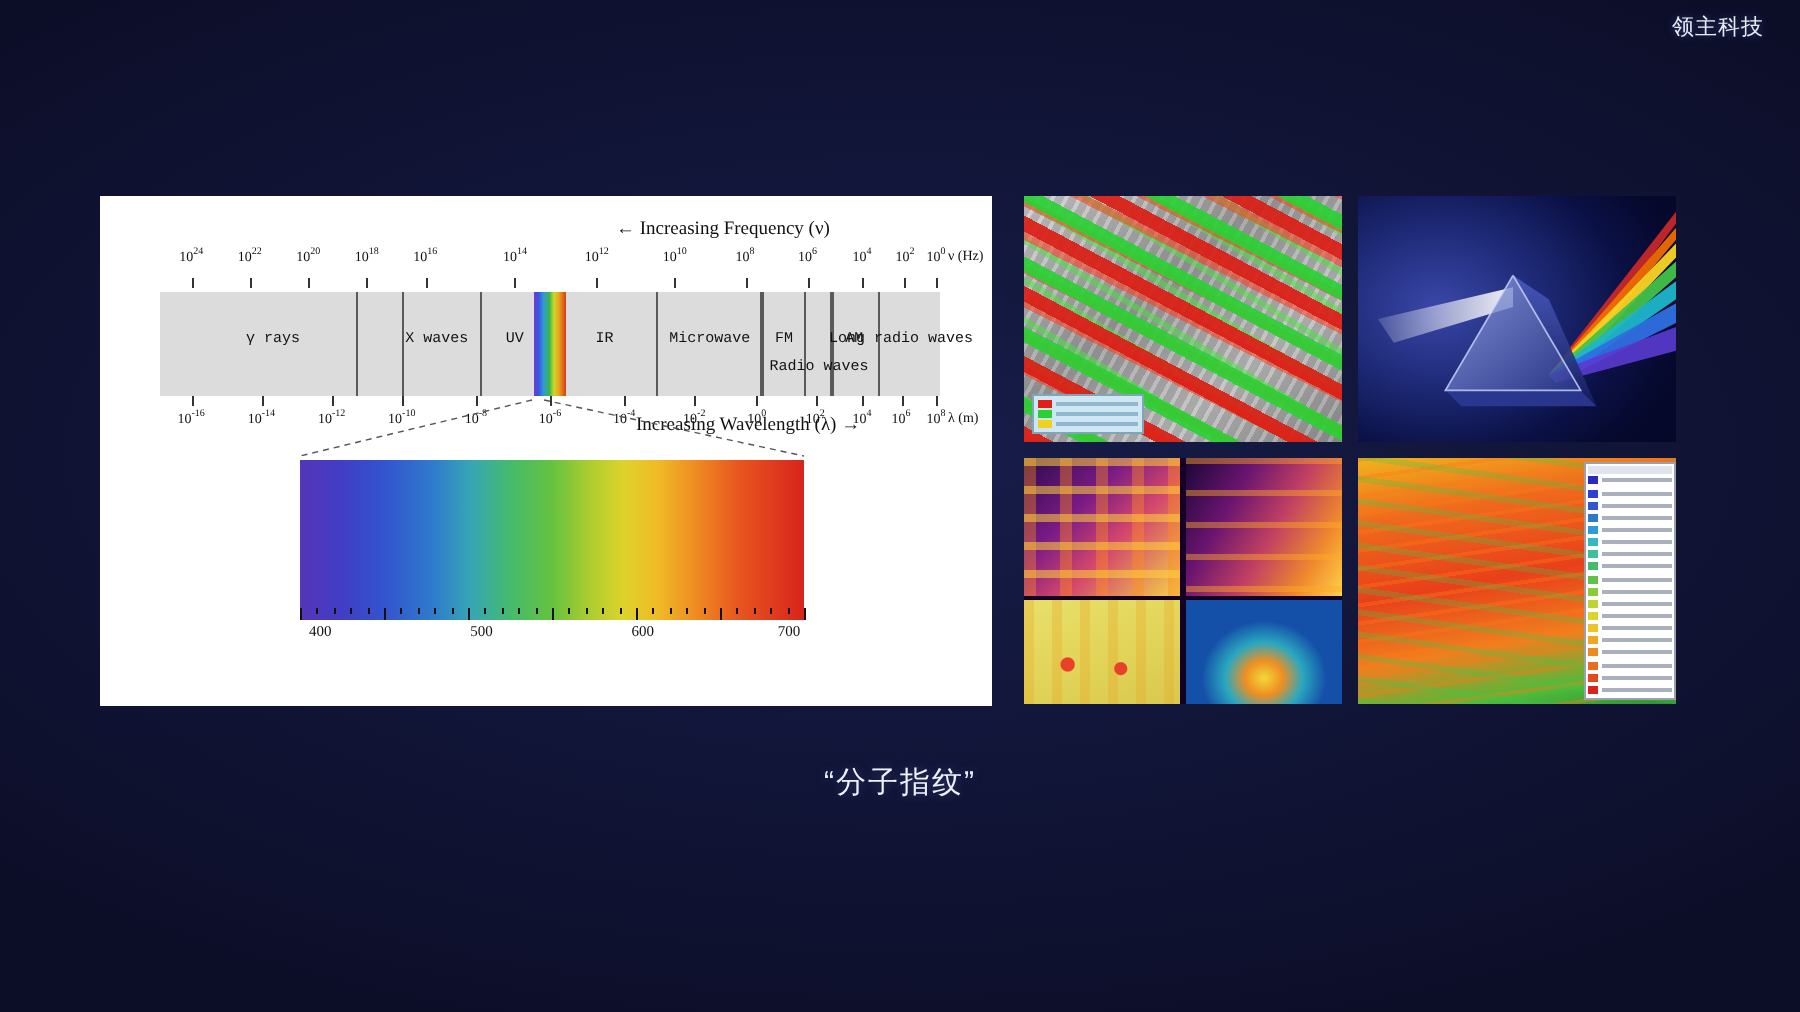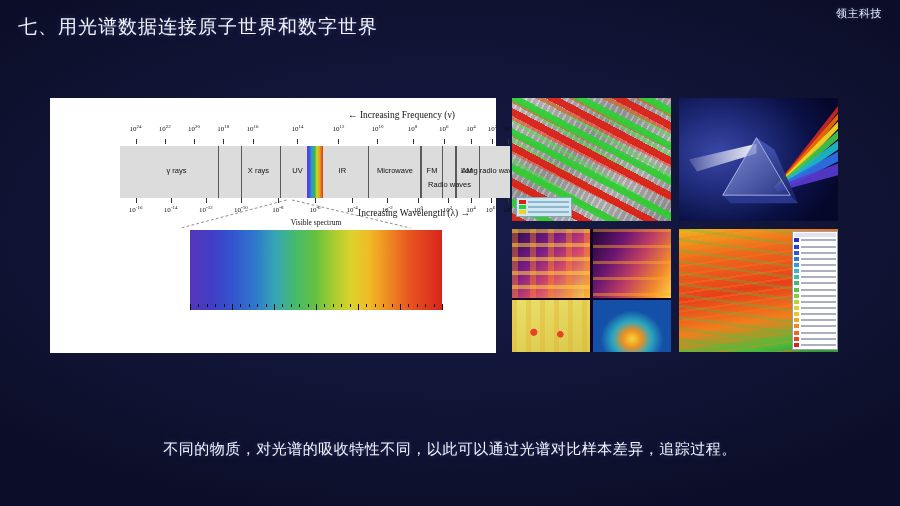--- a/index.html
+++ b/index.html
@@ -29,21 +29,21 @@
     letter-spacing:1px;
     text-shadow:0 0 6px rgba(120,150,255,.3);
     white-space:nowrap;
   }
   
   #spectrum-panel {
     position:absolute; left:50px; top:98px;
     width:446px; height:255px;
     background:#ffffff;
   }
-  .sp-inner { position:absolute; inset:0;margin-left:40px; }
+  .sp-inner { position:absolute; inset:0; }
   #inc-freq {
     position:absolute; left:258px; top:12px;
     font-family:"Liberation Serif","DejaVu Serif",serif;
     font-size:9.5px; color:#111; white-space:nowrap;
   }
   
   .ax-row { position:absolute; left:0; width:100%; height:13px; }
   .ax-lbl {
     position:absolute; transform:translateX(-50%);
     font-family:"Liberation Serif","DejaVu Serif",serif;
@@ -58,21 +58,21 @@
   .tickmark { position:absolute; width:1px; background:#333; }
   
   #band {
     position:absolute; left:30px; top:48px;
     width:390px; height:52px;
     background:#dcdcdc;
   }
   .divider { position:absolute; top:0; width:1.3px; height:100%; background:#5a5a5a; }
   .band-lbl {
     position:absolute; transform:translateX(-50%);
-    font-family:Liberation Sans, sans-serif;
+    font-family:Liberation Mono, monospace;
     font-size:7.5px; color:#111; white-space:nowrap;
   }
   #vis-strip {
     position:absolute; top:0; height:100%;
     background:linear-gradient(90deg,#6a3bd0 0%,#3a52e0 14%,#2f9ad8 30%,#3ab54a 48%,#c8d82a 62%,#e9a41e 78%,#d63a1e 100%);
   }
   
   #connector { position:absolute; left:0; top:0; width:100%; height:100%; pointer-events:none; }
   
   #vis-panel {
@@ -192,21 +192,20 @@
     text-align:center; color:#f3f5fc; font-size:15px; letter-spacing:.5px;
     text-shadow:0 0 6px rgba(120,150,255,.3);
   }
 </style>
 </head>
 <body>
 
 <div id="slide">
 
   <div id="brand">领主科技</div>
-  <div id="page-title">七、用光谱数据连接原子世界和数字世界</div>
 
   <div id="spectrum-panel">
     <div class="sp-inner">
 
       <div id="inc-freq">← Increasing Frequency (ν)</div>
 
       <div class="ax-row" id="freq-labels" style="top:26px;">
           <div class="ax-lbl" style="left: 45.6px;">10<sup>24</sup></div>
           <div class="ax-lbl" style="left: 74.85px;">10<sup>22</sup></div>
           <div class="ax-lbl" style="left: 104.1px;">10<sup>20</sup></div>
@@ -242,21 +241,21 @@
           <div class="divider" style="left: 97.5px;"></div>
           <div class="divider" style="left: 120.9px;"></div>
           <div class="divider" style="left: 159.9px;"></div>
           <div class="divider" style="left: 196.95px;"></div>
           <div class="divider" style="left: 247.65px;"></div>
           <div class="divider" style="left: 300.3px;"></div>
           <div class="divider" style="left: 321.75px;"></div>
           <div class="divider" style="left: 335.4px;"></div>
           <div class="divider" style="left: 358.8px;"></div>
           <div class="band-lbl" style="left: 56.55px; top: 20px;">γ rays</div>
-          <div class="band-lbl" style="left: 138.45px; top: 20px;">X rays</div>
+          <div class="band-lbl" style="left: 138.45px; top: 20px;">X waves</div>
           <div class="band-lbl" style="left: 177.45px; top: 20px; text-align: center;">UV</div>
           <div class="band-lbl" style="left: 222.3px; top: 20px;">IR</div>
           <div class="band-lbl" style="left: 274.95px; top: 20px;">Microwave</div>
           <div class="band-lbl" style="left: 312px; top: 20px;">FM</div>
           <div class="band-lbl" style="left: 347.1px; top: 20px;">AM</div>
           <div class="band-lbl" style="left: 329.55px; top: 34px;">Radio waves</div>
           <div class="band-lbl" style="left: 370.5px; top: 20px;">Long radio waves</div>
           <div id="vis-strip" style="left: 187.2px; width: 15.6px;"></div>
         </div>
 
@@ -292,21 +291,20 @@
         </div>
       <div class="ax-unit" id="wave-unit" style="left:424px;top:107px;">λ (m)</div>
 
       <div id="inc-wave">Increasing Wavelength (λ) →</div>
 
       <svg id="connector" viewBox="0 0 446 255" preserveAspectRatio="none">
         <path d="M 216 102 L 100 130" stroke="#555" stroke-width="0.7" stroke-dasharray="3,2.5" fill="none"></path>
         <path d="M 222 102 L 352 130" stroke="#555" stroke-width="0.7" stroke-dasharray="3,2.5" fill="none"></path>
       </svg>
 
-      <div id="vis-title">Visible spectrum</div>
       <div id="vis-panel"></div>
       <div id="vis-ticks">
           <div class="vt" style="left: 0%; height: 6px;"></div>
           <div class="vt" style="left: 3.33333%; height: 3px;"></div>
           <div class="vt" style="left: 6.66667%; height: 3px;"></div>
           <div class="vt" style="left: 10%; height: 3px;"></div>
           <div class="vt" style="left: 13.3333%; height: 3px;"></div>
           <div class="vt" style="left: 16.6667%; height: 6px;"></div>
           <div class="vt" style="left: 20%; height: 3px;"></div>
           <div class="vt" style="left: 23.3333%; height: 3px;"></div>
@@ -327,20 +325,26 @@
           <div class="vt" style="left: 73.3333%; height: 3px;"></div>
           <div class="vt" style="left: 76.6667%; height: 3px;"></div>
           <div class="vt" style="left: 80%; height: 3px;"></div>
           <div class="vt" style="left: 83.3333%; height: 6px;"></div>
           <div class="vt" style="left: 86.6667%; height: 3px;"></div>
           <div class="vt" style="left: 90%; height: 3px;"></div>
           <div class="vt" style="left: 93.3333%; height: 3px;"></div>
           <div class="vt" style="left: 96.6667%; height: 3px;"></div>
           <div class="vt" style="left: 100%; height: 6px;"></div>
         </div>
+      <div id="vis-lblrow">
+          <div class="vl" style="left: 4%;">400</div>
+          <div class="vl" style="left: 36%;">500</div>
+          <div class="vl" style="left: 68%;">600</div>
+          <div class="vl" style="left: 97%;">700</div>
+        </div>
     </div>
   </div>
 
   <div id="img-grid">
 
     <div class="tile" id="tile-hyperspectral">
       <div id="hs-legend">
           <div class="hs-row">
             <div class="hs-sw" style="background: rgb(224, 32, 24);"></div>
             <div class="hs-bar"></div>
@@ -468,15 +472,15 @@
             <div class="nd-txt"></div>
           </div>
           <div class="nd-row">
             <div class="nd-sw" style="background: rgb(216, 36, 28);"></div>
             <div class="nd-txt"></div>
           </div>
         </div>
     </div>
   </div>
 
-  <div id="summary">不同的物质，对光谱的吸收特性不同，以此可以通过光谱对比样本差异，追踪过程。</div>
+  <div id="quote">“分子指纹”</div>
 
 </div>
 
 </body></html>

